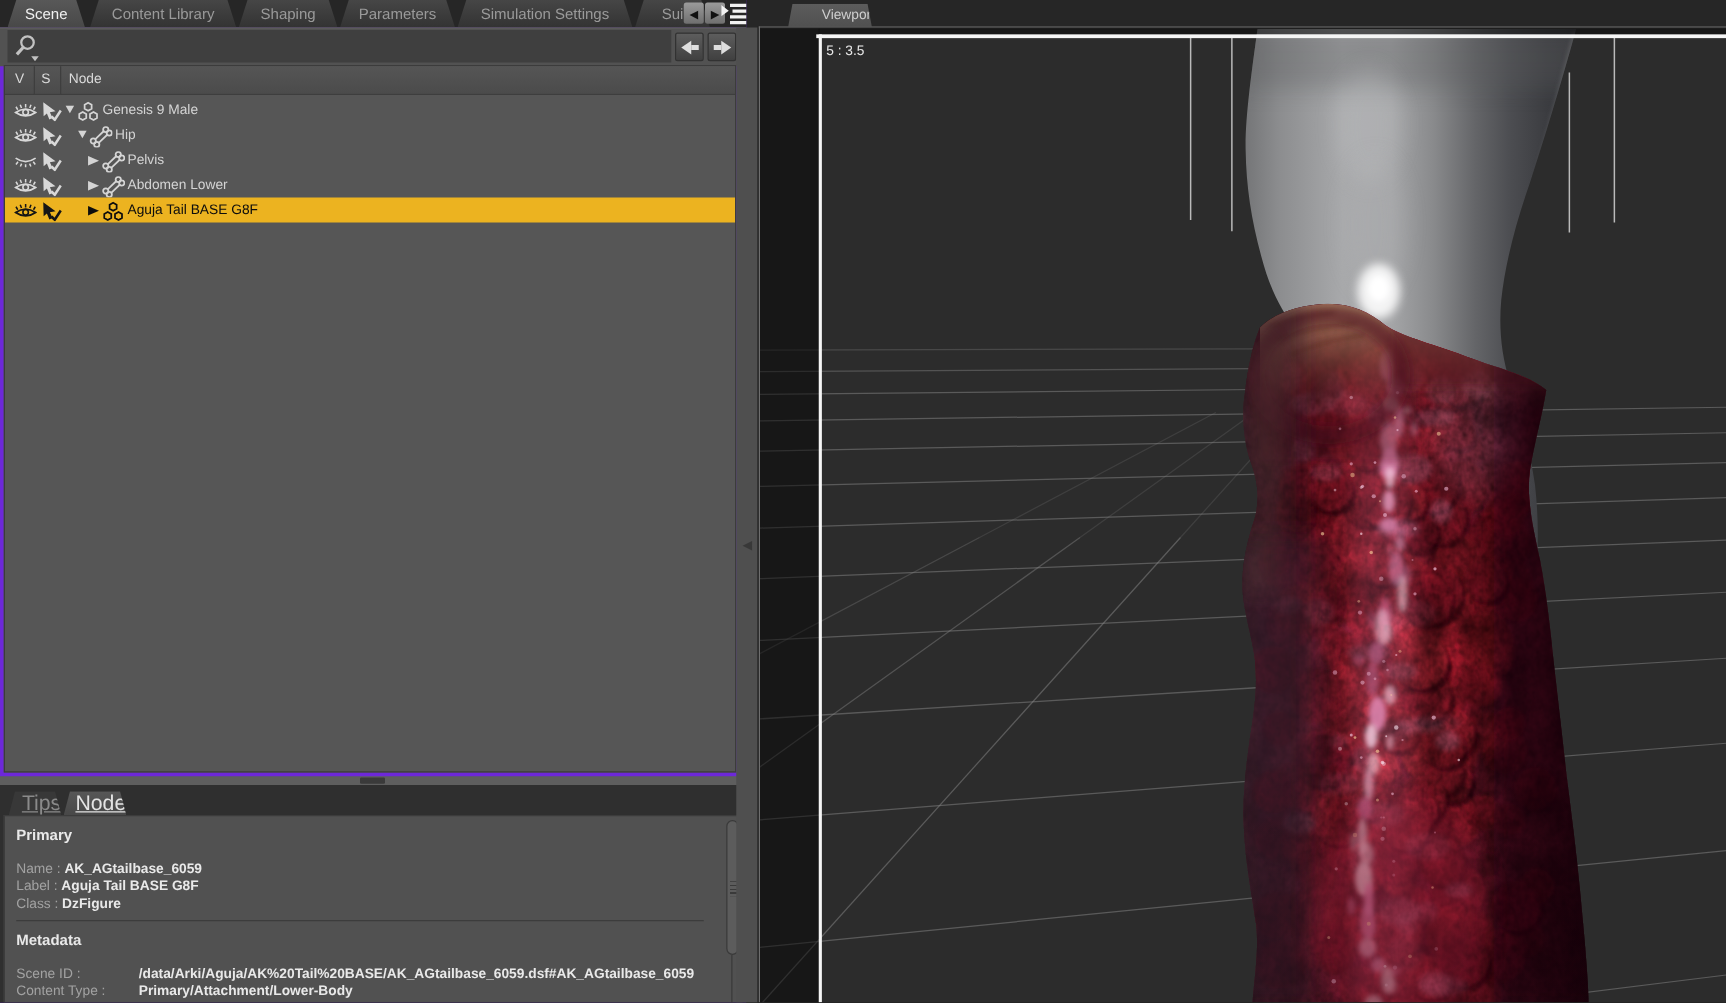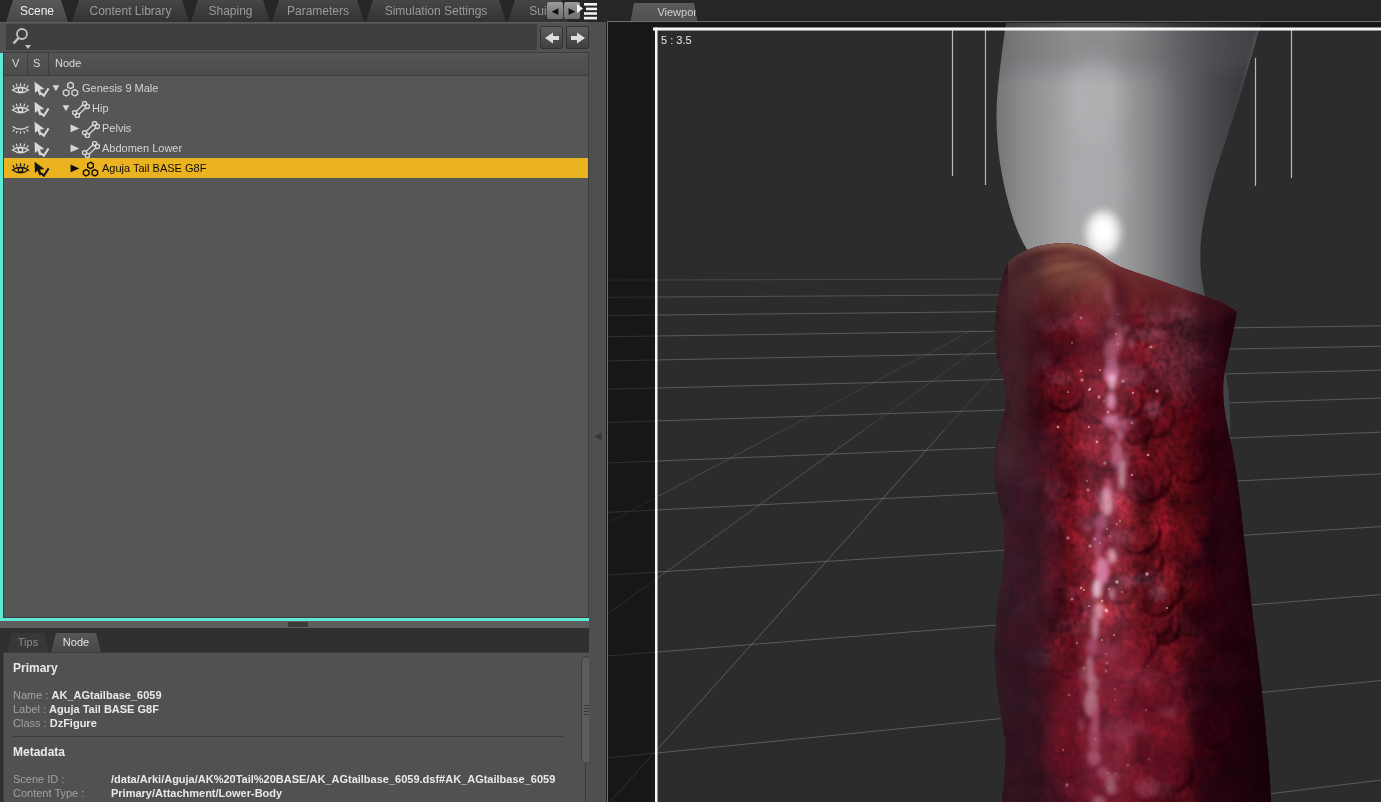--- a/index.html
+++ b/index.html
@@ -1,17 +1,17 @@
 <!DOCTYPE html>
 <html><head><meta charset="utf-8"><style>
 *{margin:0;padding:0;box-sizing:border-box;}
 html,body{width:1381px;height:802px;overflow:hidden;background:#262626;
 font-family:"Liberation Sans",sans-serif;-webkit-font-smoothing:antialiased;}
 #app{position:relative;width:1381px;height:802px;}
-#left{position:absolute;left:0;top:0;width:597px;height:802px;background:#5eead4;}
+#left{position:absolute;left:0;top:0;width:597px;height:802px;background:#6d28d9;}
 #tabbar{position:absolute;left:0;top:0;width:597px;height:22px;background:#262626;}
 .tab{position:absolute;top:0;height:22px;line-height:23px;text-align:center;
 font-size:12px;color:#9a9a9a;background:linear-gradient(#464646,#333333);
 clip-path:polygon(7px 0,calc(100% - 7px) 0,100% 100%,0 100%);}
 .tab.active{background:linear-gradient(#585858,#484848);color:#f0f0f0;}
 #searchrow{position:absolute;left:0;top:22px;width:597px;height:31px;background:#525252;border-top:1px solid #5e5e5e;}
 #searchbox{position:absolute;left:6px;top:24px;width:531px;height:26px;background:#3f3f3f;}
 #searchinput{position:absolute;left:27px;top:3px;width:503px;height:22px;background:#606060;
 border-top:1px solid #383838;border-left:1px solid #383838;color:#9c9c9c;font-size:11px;line-height:21px;padding-left:7px;}
 .navbtn{position:absolute;top:26px;width:23px;height:23px;background:linear-gradient(#5d5d5d,#404040);
@@ -24,22 +24,22 @@
 #thead span{position:absolute;top:4px;}
 .colsep{position:absolute;top:0;width:1px;height:23px;background:#3e3e3e;}
 .trow{position:absolute;left:0px;width:584px;height:20px;}
 .trow .ic{position:absolute;top:3px;}
 .trow .caret{position:absolute;top:4px;font-size:10px;transform:scaleX(1.15);}
 .trow .lbl{position:absolute;top:3.5px;font-size:11px;}
 #hsplit{position:absolute;left:0;top:621px;width:597px;height:7px;background:#5e5e5e;}
 #hsplit .handle{position:absolute;left:288px;top:1px;width:20px;height:5px;
 background:#3a3a3a;border-radius:1px;}
 #botdark{position:absolute;left:0;top:628px;width:597px;height:174px;background:#2f2f2f;}
-.btab{position:absolute;height:19px;line-height:19px;text-align:center;font-size:11px;
-clip-path:polygon(5px 0,calc(100% - 5px) 0,100% 100%,0 100%);}
+.btab{position:absolute;height:19px;line-height:19px;text-align:right;font-size:17px;
+clip-path:polygon(5px 0,calc(100% - 5px) 0,100% 100%,0 100%);text-decoration:underline;}
 #node{position:absolute;left:3px;top:652px;width:591px;height:150px;background:#515151;
 border:1px solid #3c3c3c;border-bottom:none;color:#a2a2a2;font-size:11px;}
 #node b{color:#e9e9e9;}
 .nline{position:absolute;left:9px;white-space:nowrap;}
 #sep{position:absolute;left:9px;top:83px;width:550px;height:1px;background:#3c3c3c;}
 #sbar{position:absolute;left:576px;top:3px;width:12px;height:146px;}
 #sthumb{position:absolute;left:1px;top:0px;width:10px;height:108px;background:#5c5c5c;
 border:1px solid #3a3a3a;border-radius:5px;}
 #sridge{position:absolute;left:2px;top:48px;width:6px;height:12px;
 background:repeating-linear-gradient(#3a3a3a 0,#3a3a3a 1px,transparent 1px,transparent 3px);}

